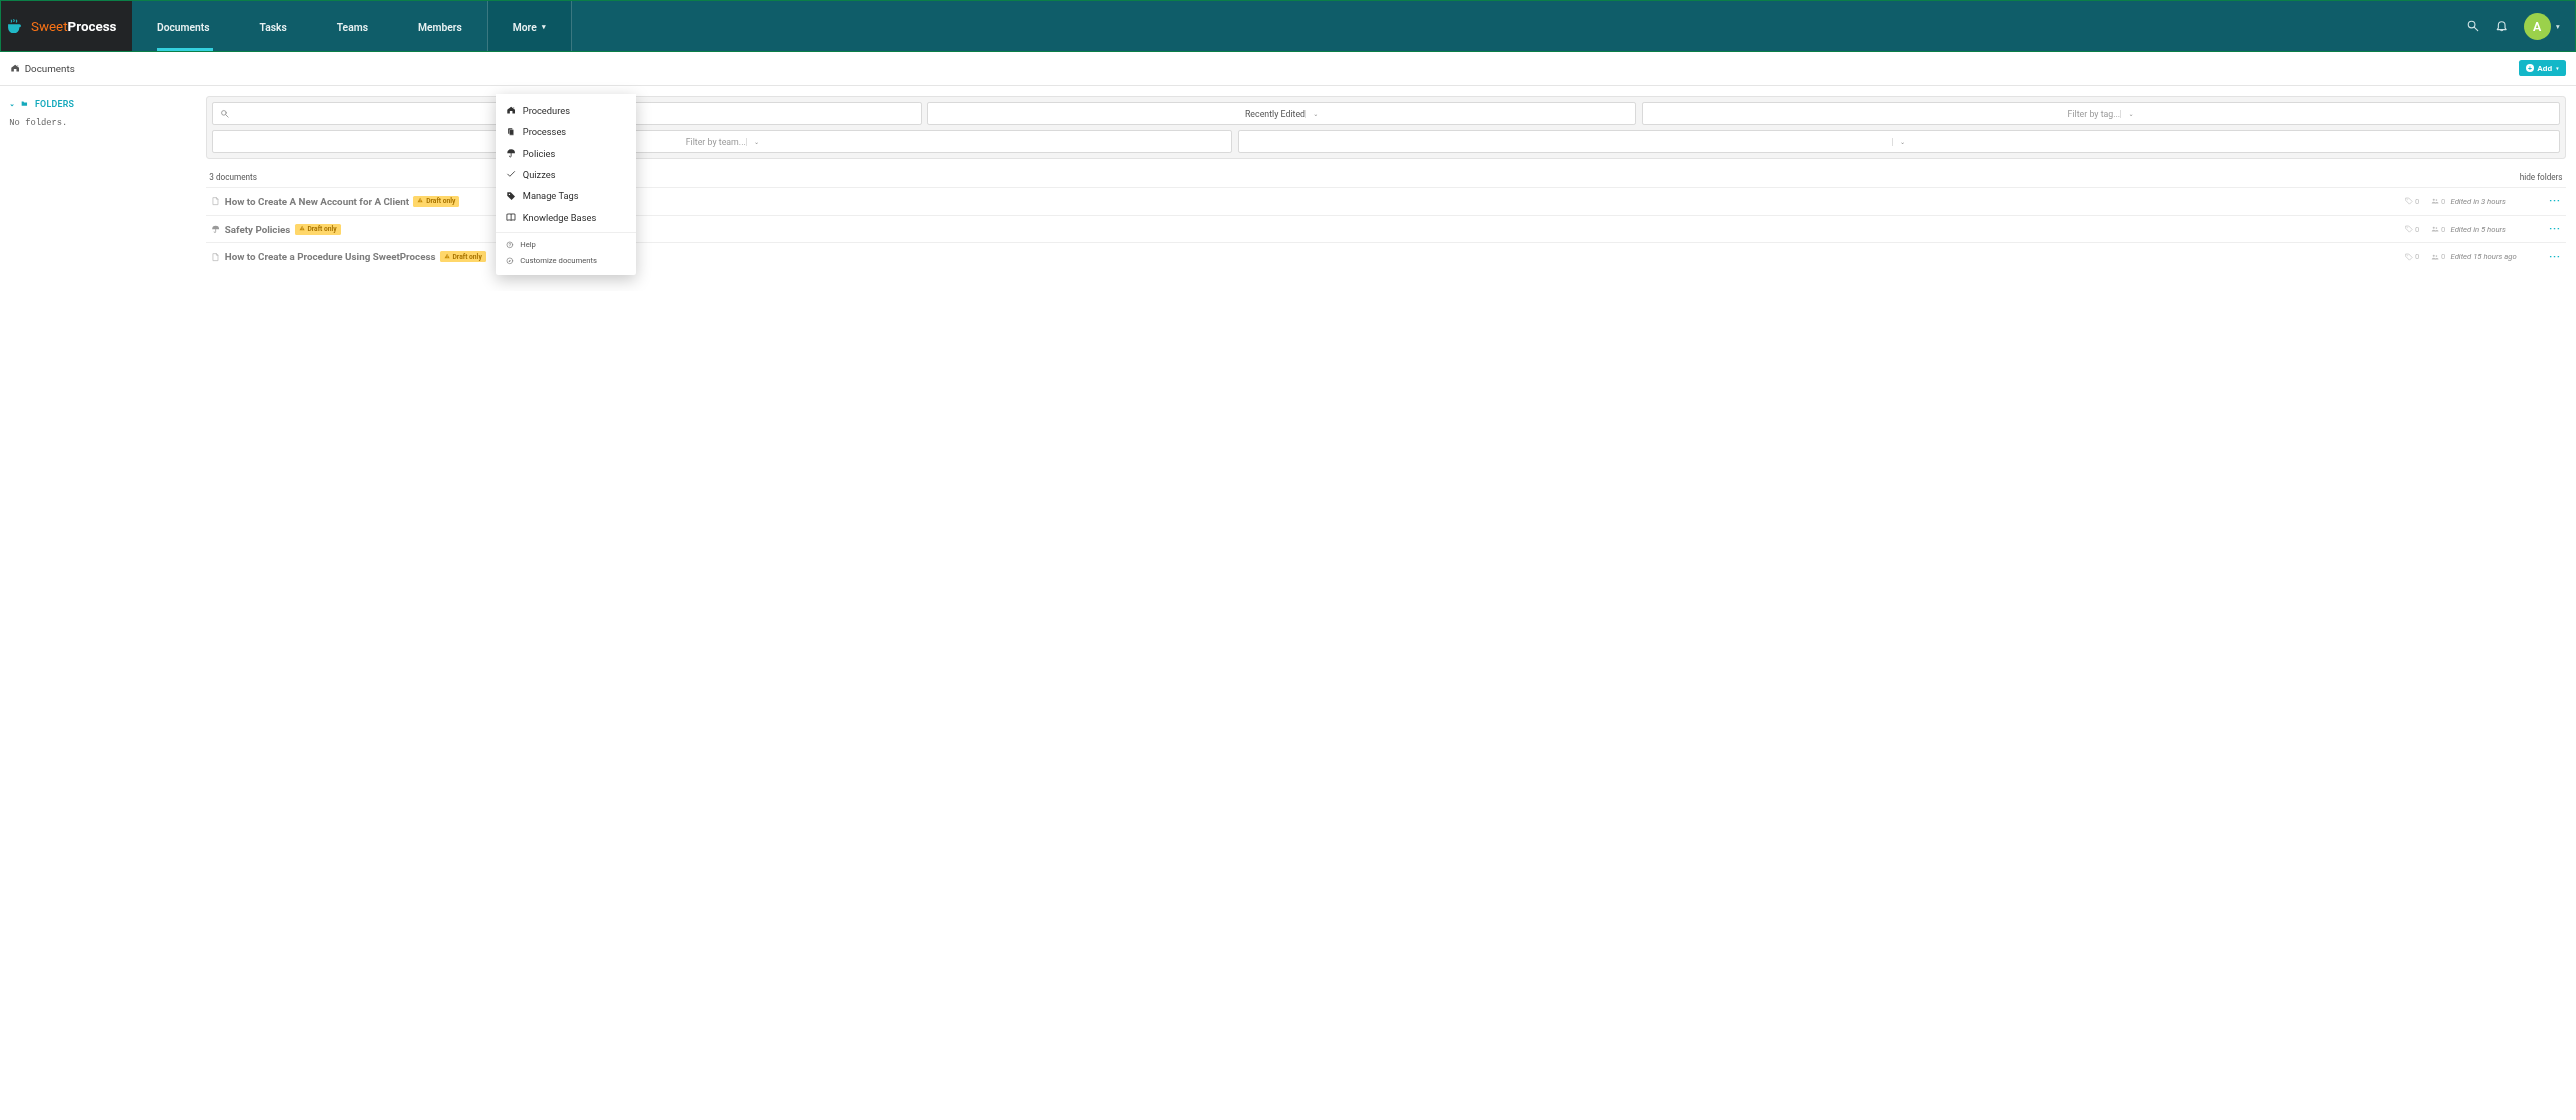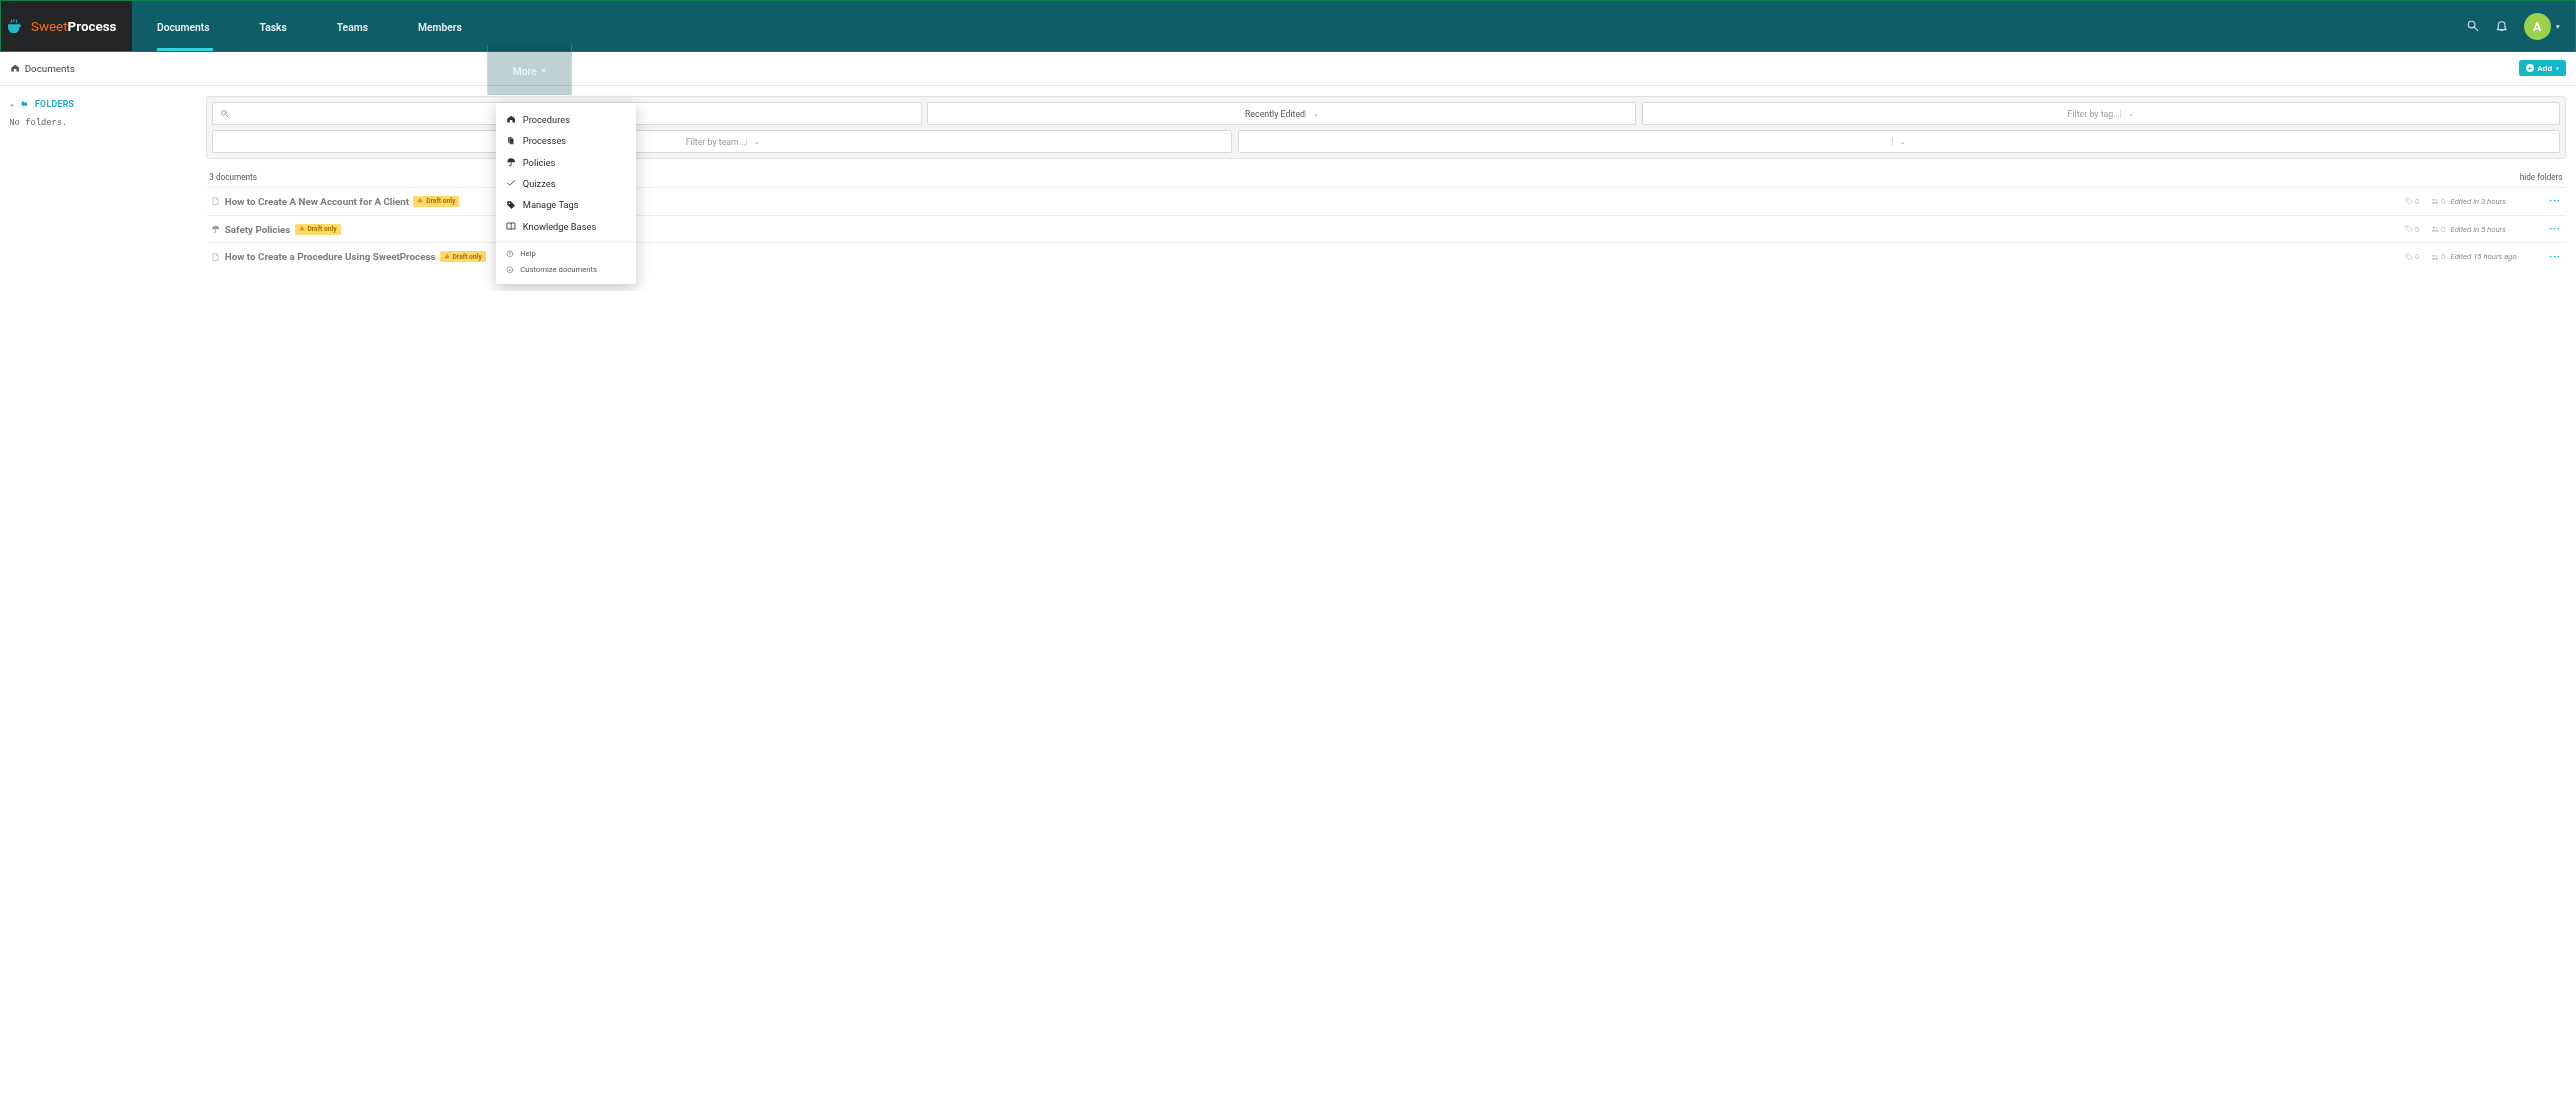--- a/index.html
+++ b/index.html
@@ -11,21 +11,21 @@
   .logo-wrap { background: #222426; height: 100%; display: flex; align-items: center; padding: 0 15.5px 0 5.2px; gap: 5.2px; }
   .logo-cup { width: 19.6px; height: 14.4px; position: relative; }
   .logo-cup svg { width: 19.6px; height: 14.4px; }
   .logo-text { font-size: 13.4px; font-weight: 400; }
   .logo-text .sw { color: #f97316; }
   .logo-text .pr { color: #ffffff; font-weight: 700; }
   .nav-links { display: flex; height: 100%; }
   .nav-link { color: #e8f1f2; font-size: 10.3px; font-weight: 600; padding: 0 25px; display: flex; align-items: flex-end; height: 100%; cursor: pointer; position: relative; }
   .nav-link span { padding-bottom: 17.5px; }
   .nav-link.active span::after { content: ""; position: absolute; left: 25px; right: auto; bottom: 0; width: 56px; height: 2.6px; background: #34d1df; }
-  .nav-link.more-sep { border-left: 0.5px solid rgba(255,255,255,0.2); border-right: 0.5px solid rgba(255,255,255,0.2); background: rgba(0,70,80,0.25); margin-top: 44px; }
+  .nav-link.more-sep { border-left: 0.5px solid rgba(255,255,255,0.2); border-right: 0.5px solid rgba(255,255,255,0.2); background: rgba(0,70,80,0.25); }
   .nav-link .chev { margin-left: 5.2px; font-size: 7.2px; padding-bottom: 19.6px; }
   .nav-spacer { flex: 1; }
   .nav-icons { display: flex; align-items: center; gap: 15.5px; padding-right: 15.5px; }
   .nav-ico { width: 13.4px; height: 13.4px; color: #cfe3e6; cursor: pointer; }
   .avatar { width: 27px; height: 27px; border-radius: 50%; background: #9bd14b; color: #fff; display: flex; align-items: center; justify-content: center; font-size: 12.4px; font-weight: 600; cursor: pointer; }
   .avatar-chev { color: #cfe3e6; font-size: 7.2px; cursor: pointer; }
 
   
   .crumb-bar { display: flex; align-items: center; padding: 8.2px 10.3px; border-bottom: 0.5px solid #e5e5e5; }
   .crumb-bar .home-ico { color: #555; margin-right: 4.1px; }
@@ -68,21 +68,21 @@
   .draft-badge .warn { width: 6.2px; height: 6.2px; }
   .doc-meta { display: flex; align-items: center; gap: 11.3px; color: #bdbdbd; font-size: 7.7px; }
   .meta-ico { display: inline-flex; align-items: center; gap: 2.1px; }
   .meta-ico svg { width: 8.2px; height: 8.2px; }
   .edited { color: #8a8a8a; font-style: italic; font-size: 7.7px; width: 93px; }
   .kebab { color: #13b7c8; font-size: 11.3px; cursor: pointer; padding: 0 3.1px; letter-spacing: 1px; writing-mode: vertical-rl; line-height: 0.5; }
 
   
   .more-menu {
     position: absolute;
-    top: 17px;
+    top: 8px;
     left: 295px;
     width: 140px;
     background: #fff;
     border-radius: 0 0 2.1px 2.1px;
     box-shadow: 0 4.1px 15.5px rgba(0,0,0,0.22);
     z-index: 50;
     padding: 6.2px 0;
   }
   .mm-item { display: flex; align-items: center; gap: 6.2px; padding: 5.2px 10.3px; font-size: 9.3px; color: #2b2b2b; cursor: pointer; }
   .mm-item svg, .mm-item .mm-ico { width: 10.3px; height: 10.3px; color: #333; flex-shrink: 0; }

